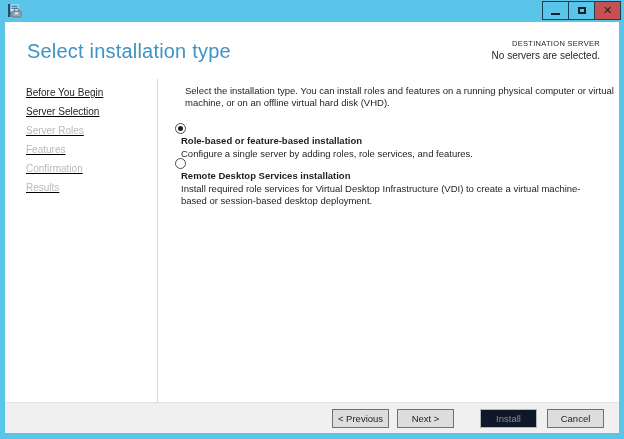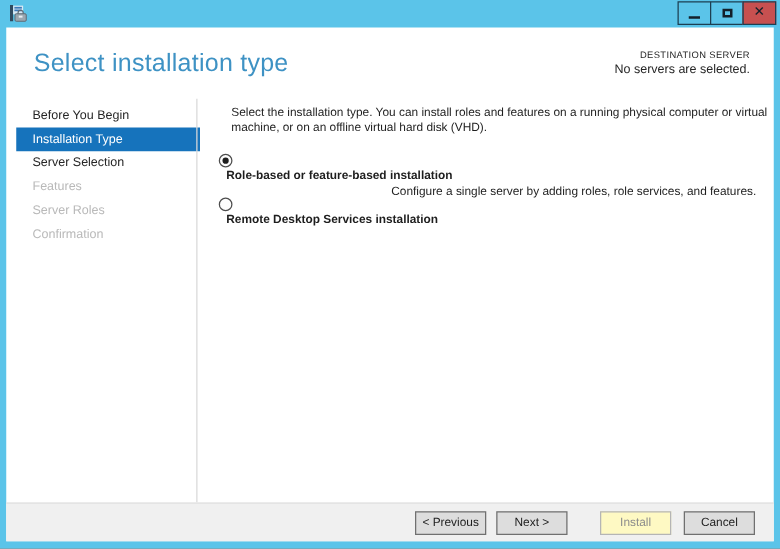--- a/index.html
+++ b/index.html
@@ -55,21 +55,21 @@
   }
   .destination {
     position: absolute; right: 19px; top: 17px;
     text-align: right; color: #262626;
   }
   .destination .dest-label { font-size: 7.5px; letter-spacing: 0.3px; }
   .destination .dest-status { font-size: 10px; margin-top: 2px; }
 
   
   .sidebar {
-    position: absolute; left: 8px; top: 61px; width: 147px;
+    position: absolute; left: 8px; top: 61px; width: 147px; text-decoration: underline;
   }
   .nav-item {
     height: 19px; line-height: 19px;
     padding-left: 13px;
     font-size: 10px; color: #262626;
     white-space: nowrap;
     cursor: default;
   }
   .nav-item.selected { background: #1673bc; color: #ffffff; }
   .nav-item.disabled { color: #b9b9b9; }
@@ -93,38 +93,38 @@
     border: 1px solid #4d4d4d; border-radius: 50%;
     background: #fdfdfd;
     display: flex; align-items: center; justify-content: center;
   }
   .radio.checked::after {
     content: ""; width: 5px; height: 5px; border-radius: 50%;
     background: #1e1e1e;
   }
   .option-text { margin-left: 6px; width: 424px; }
   .option-label { font-size: 9.5px; font-weight: bold; color: #1e1e1e; line-height: 13px; }
-  .option-desc { font-size: 9.5px; color: #1e1e1e; line-height: 12px; margin-top: 1px; text-align: right; }
+  .option-desc { font-size: 9.5px; color: #1e1e1e; line-height: 12px; margin-top: 1px; }
 
   
   .footer {
     position: absolute; left: 0; right: 0; bottom: 0; height: 31px;
     background: #f0f0f0; border-top: 1px solid #dfdfdf;
   }
   .btn {
     position: absolute; top: 6px; height: 19px; width: 57px;
     font-family: "Liberation Sans", sans-serif;
     font-size: 9.5px; color: #1e1e1e;
     background: #dddddd; border: 1px solid #707070;
     text-align: center; line-height: 17px;
     cursor: default;
   }
   .btn-previous { left: 327px; }
   .btn-next { left: 392px; }
-  .btn-install { left: 475px; background: #fef9c3; border-color: #b5b5b5; color: #8d8d8d; }
+  .btn-install { left: 475px; background: #0f172a; border-color: #b5b5b5; color: #8d8d8d; }
   .btn-cancel { left: 542px; }
 </style>
 </head>
 <body>
 
 <div class="window">
 
   <div class="titlebar">
     <svg class="app-icon" viewBox="0 0 16 16">
       <rect x="2" y="1" width="2.5" height="13" fill="#2f4a5f"></rect>
@@ -151,42 +151,43 @@
   <div class="frame">
 
     <div class="page-title">Select installation type</div>
     <div class="destination">
       <div class="dest-label">DESTINATION SERVER</div>
       <div class="dest-status">No servers are selected.</div>
     </div>
 
     <div class="sidebar">
       <div class="nav-item">Before You Begin</div>
-      <div class="nav-item selected">Installation Type</div>
       <div class="nav-item">Server Selection</div>
+      <div class="nav-item disabled">Server Roles</div>
       <div class="nav-item disabled">Features</div>
-      <div class="nav-item disabled">Server Roles</div>
       <div class="nav-item disabled">Confirmation</div>
+      <div class="nav-item disabled">Results</div>
     </div>
     <div class="v-separator"></div>
 
     <div class="intro">Select the installation type. You can install roles and features on a running physical computer or virtual machine, or on an offline virtual hard disk (VHD).</div>
 
     <div class="option option-1">
       <div class="radio checked"></div>
       <div class="option-text">
         <div class="option-label">Role-based or feature-based installation</div>
         <div class="option-desc">Configure a single server by adding roles, role services, and features.</div>
       </div>
     </div>
 
     <div class="option option-2">
       <div class="radio"></div>
       <div class="option-text">
         <div class="option-label">Remote Desktop Services installation</div>
+        <div class="option-desc">Install required role services for Virtual Desktop Infrastructure (VDI) to create a virtual machine-based or session-based desktop deployment.</div>
       </div>
     </div>
 
     <div class="footer">
       <button class="btn btn-previous">&lt; Previous</button>
       <button class="btn btn-next">Next &gt;</button>
       <button class="btn btn-install" aria-disabled="true">Install</button>
       <button class="btn btn-cancel">Cancel</button>
     </div>
 

